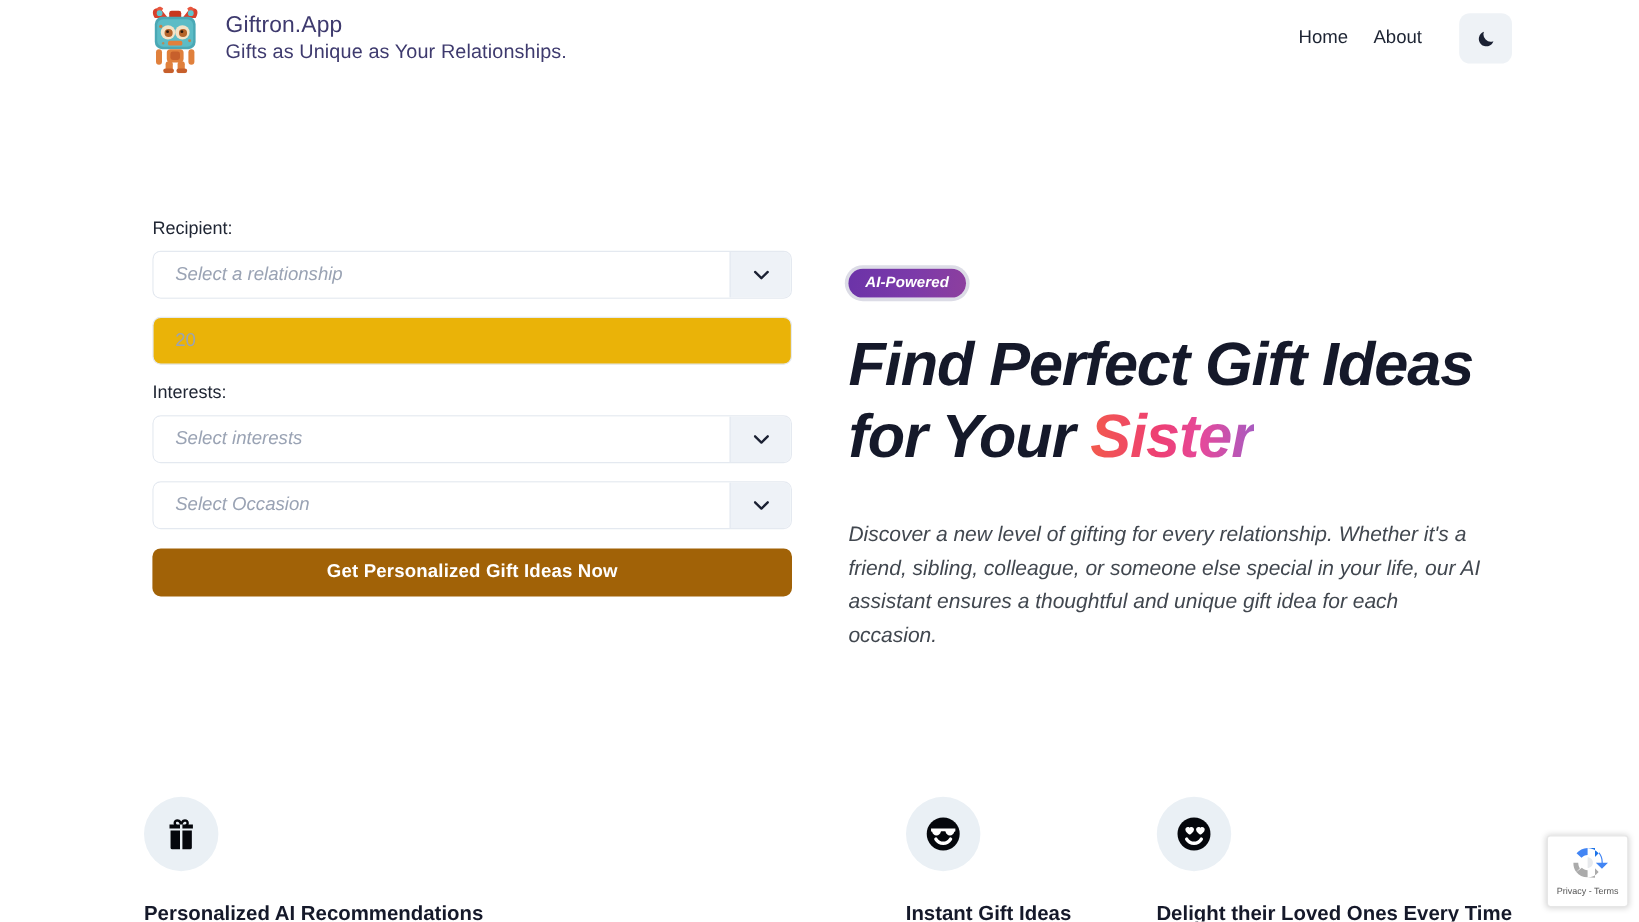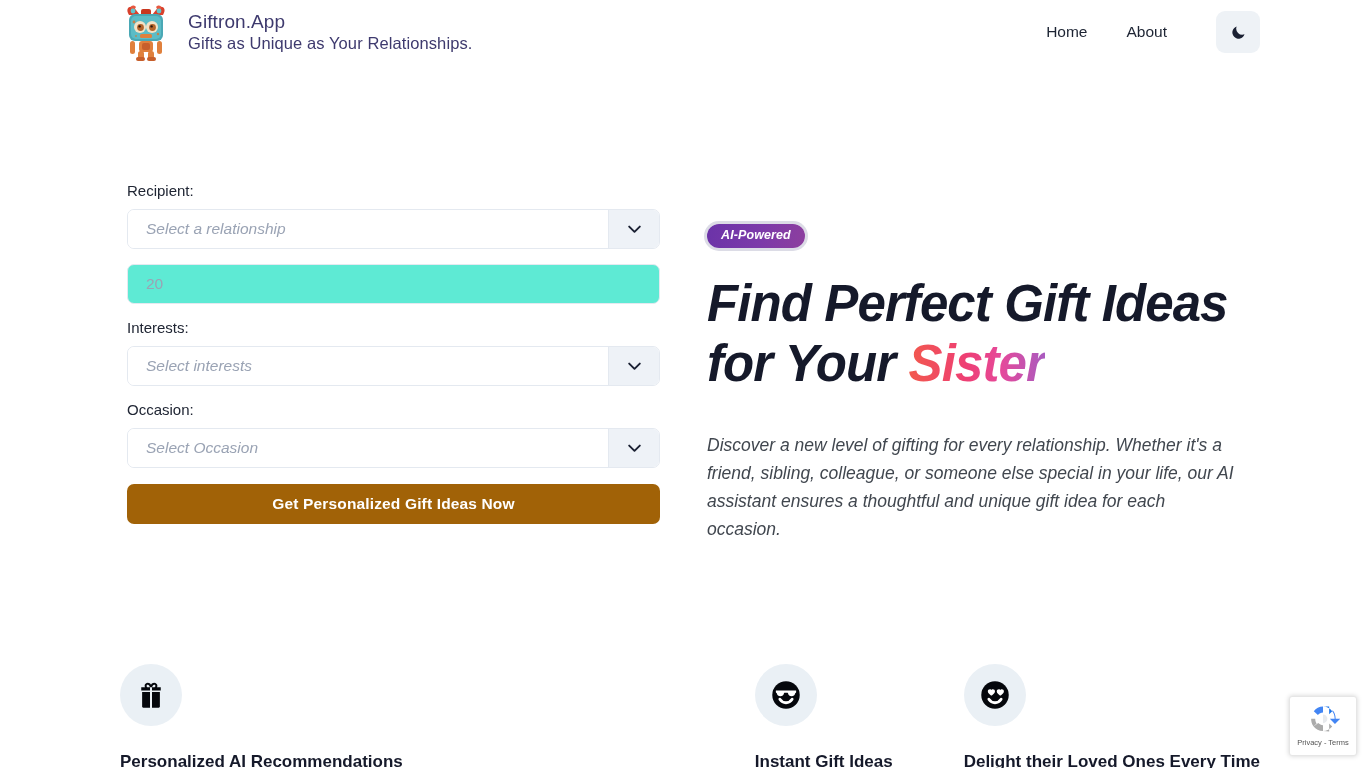--- a/index.html
+++ b/index.html
@@ -55,21 +55,21 @@
     font-size: 16.5px;
     color: #3e3a6e;
     font-weight: 400;
     letter-spacing: .1px;
   }
 
   .main-nav {
     margin-left: auto;
     display: flex;
     align-items: center;
-    gap: 35px;
+    gap: 17px;
   }
 
   .nav-link {
     font-size: 15.5px;
     color: #1d2433;
     text-decoration: none;
     padding: 4px 2px;
   }
 
   .theme-toggle {
@@ -156,21 +156,21 @@
     align-items: center;
     justify-content: center;
     cursor: pointer;
   }
 
   .text-input {
     width: 533px;
     height: 40px;
     border: 1px solid #e4e9f0;
     border-radius: 7px;
-    background: #5eead4;
+    background: #eab308;
     padding: 0 18px;
     font-size: 15.5px;
     font-family: "Liberation Sans", sans-serif;
     color: #202634;
     outline: none;
   }
   .text-input::placeholder { color: #9aa3b4; }
 
   .submit-button {
     width: 533px;
@@ -379,21 +379,20 @@
         <span class="select-display">Select interests</span>
         <span class="select-caret">
           <svg width="13" height="9" viewBox="0 0 14 9" aria-hidden="true">
             <path d="M1.3 1.4 L7 7 L12.7 1.4" fill="none" stroke="#1b2133" stroke-width="2.1" stroke-linecap="round" stroke-linejoin="round"></path>
           </svg>
         </span>
       </div>
     </div>
 
     <div class="field">
-      <label class="field-label">Occasion:</label>
       <div class="select-shell">
         <span class="select-display">Select Occasion</span>
         <span class="select-caret">
           <svg width="13" height="9" viewBox="0 0 14 9" aria-hidden="true">
             <path d="M1.3 1.4 L7 7 L12.7 1.4" fill="none" stroke="#1b2133" stroke-width="2.1" stroke-linecap="round" stroke-linejoin="round"></path>
           </svg>
         </span>
       </div>
     </div>
 

